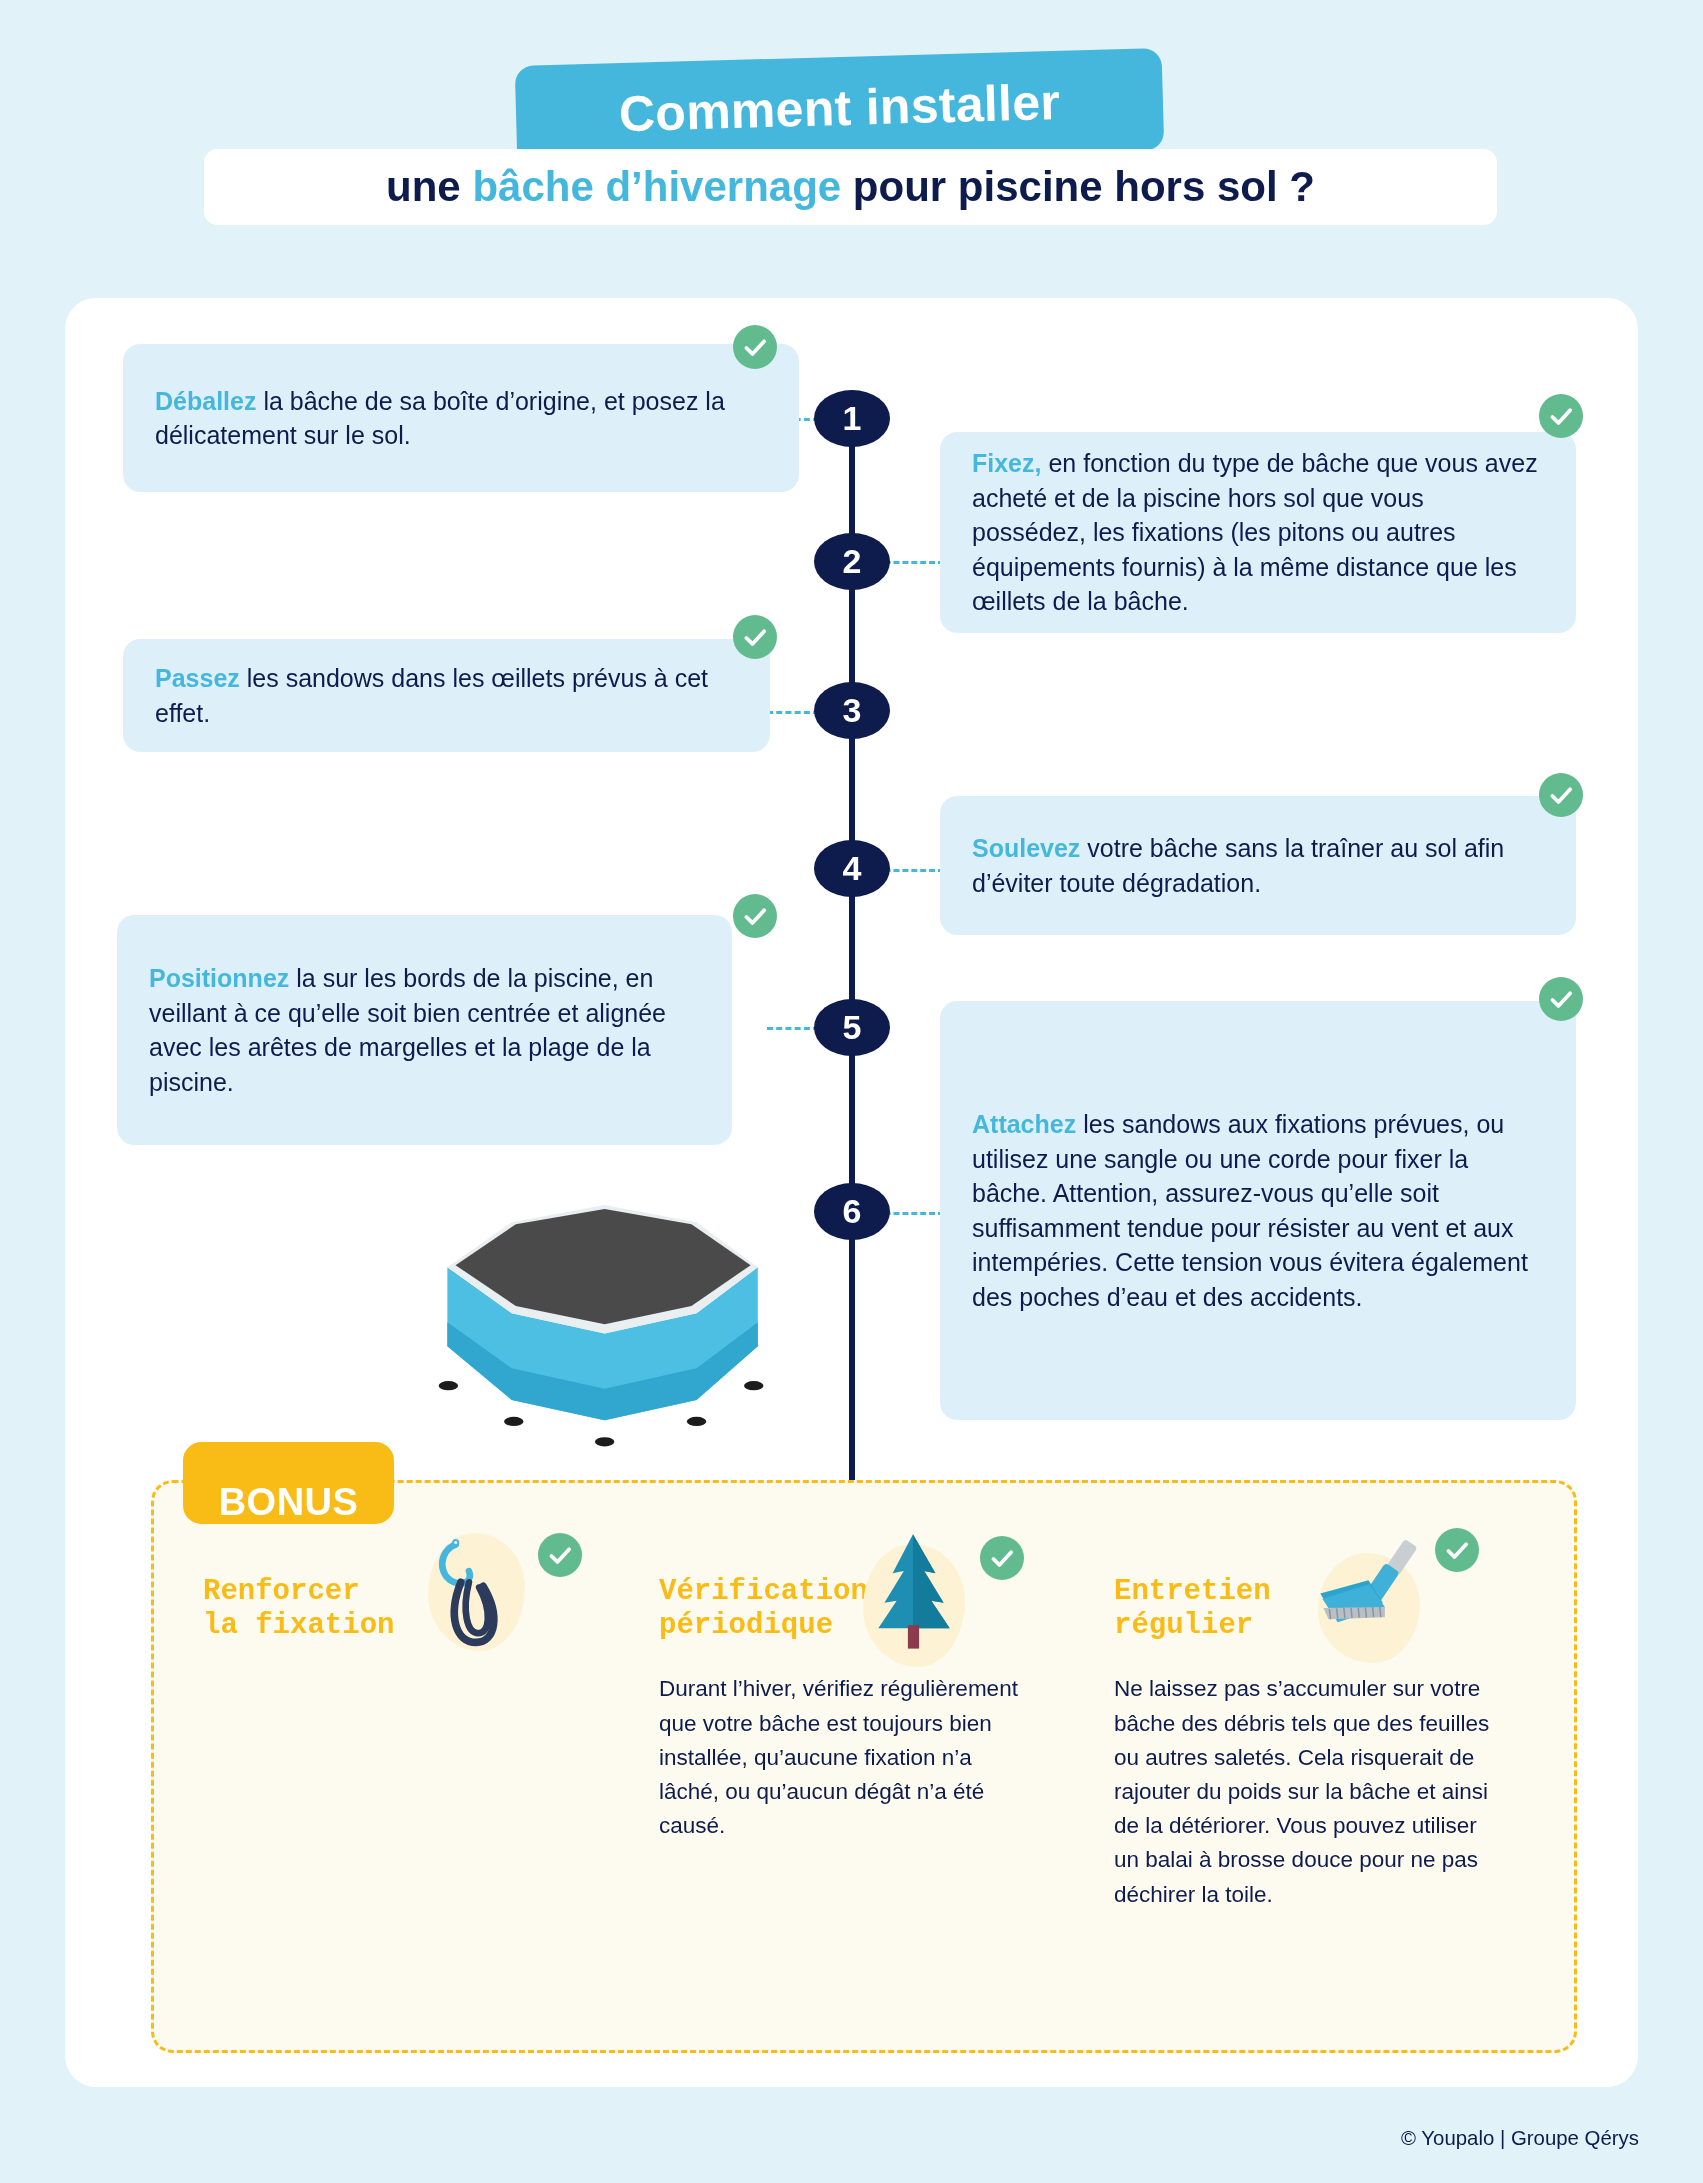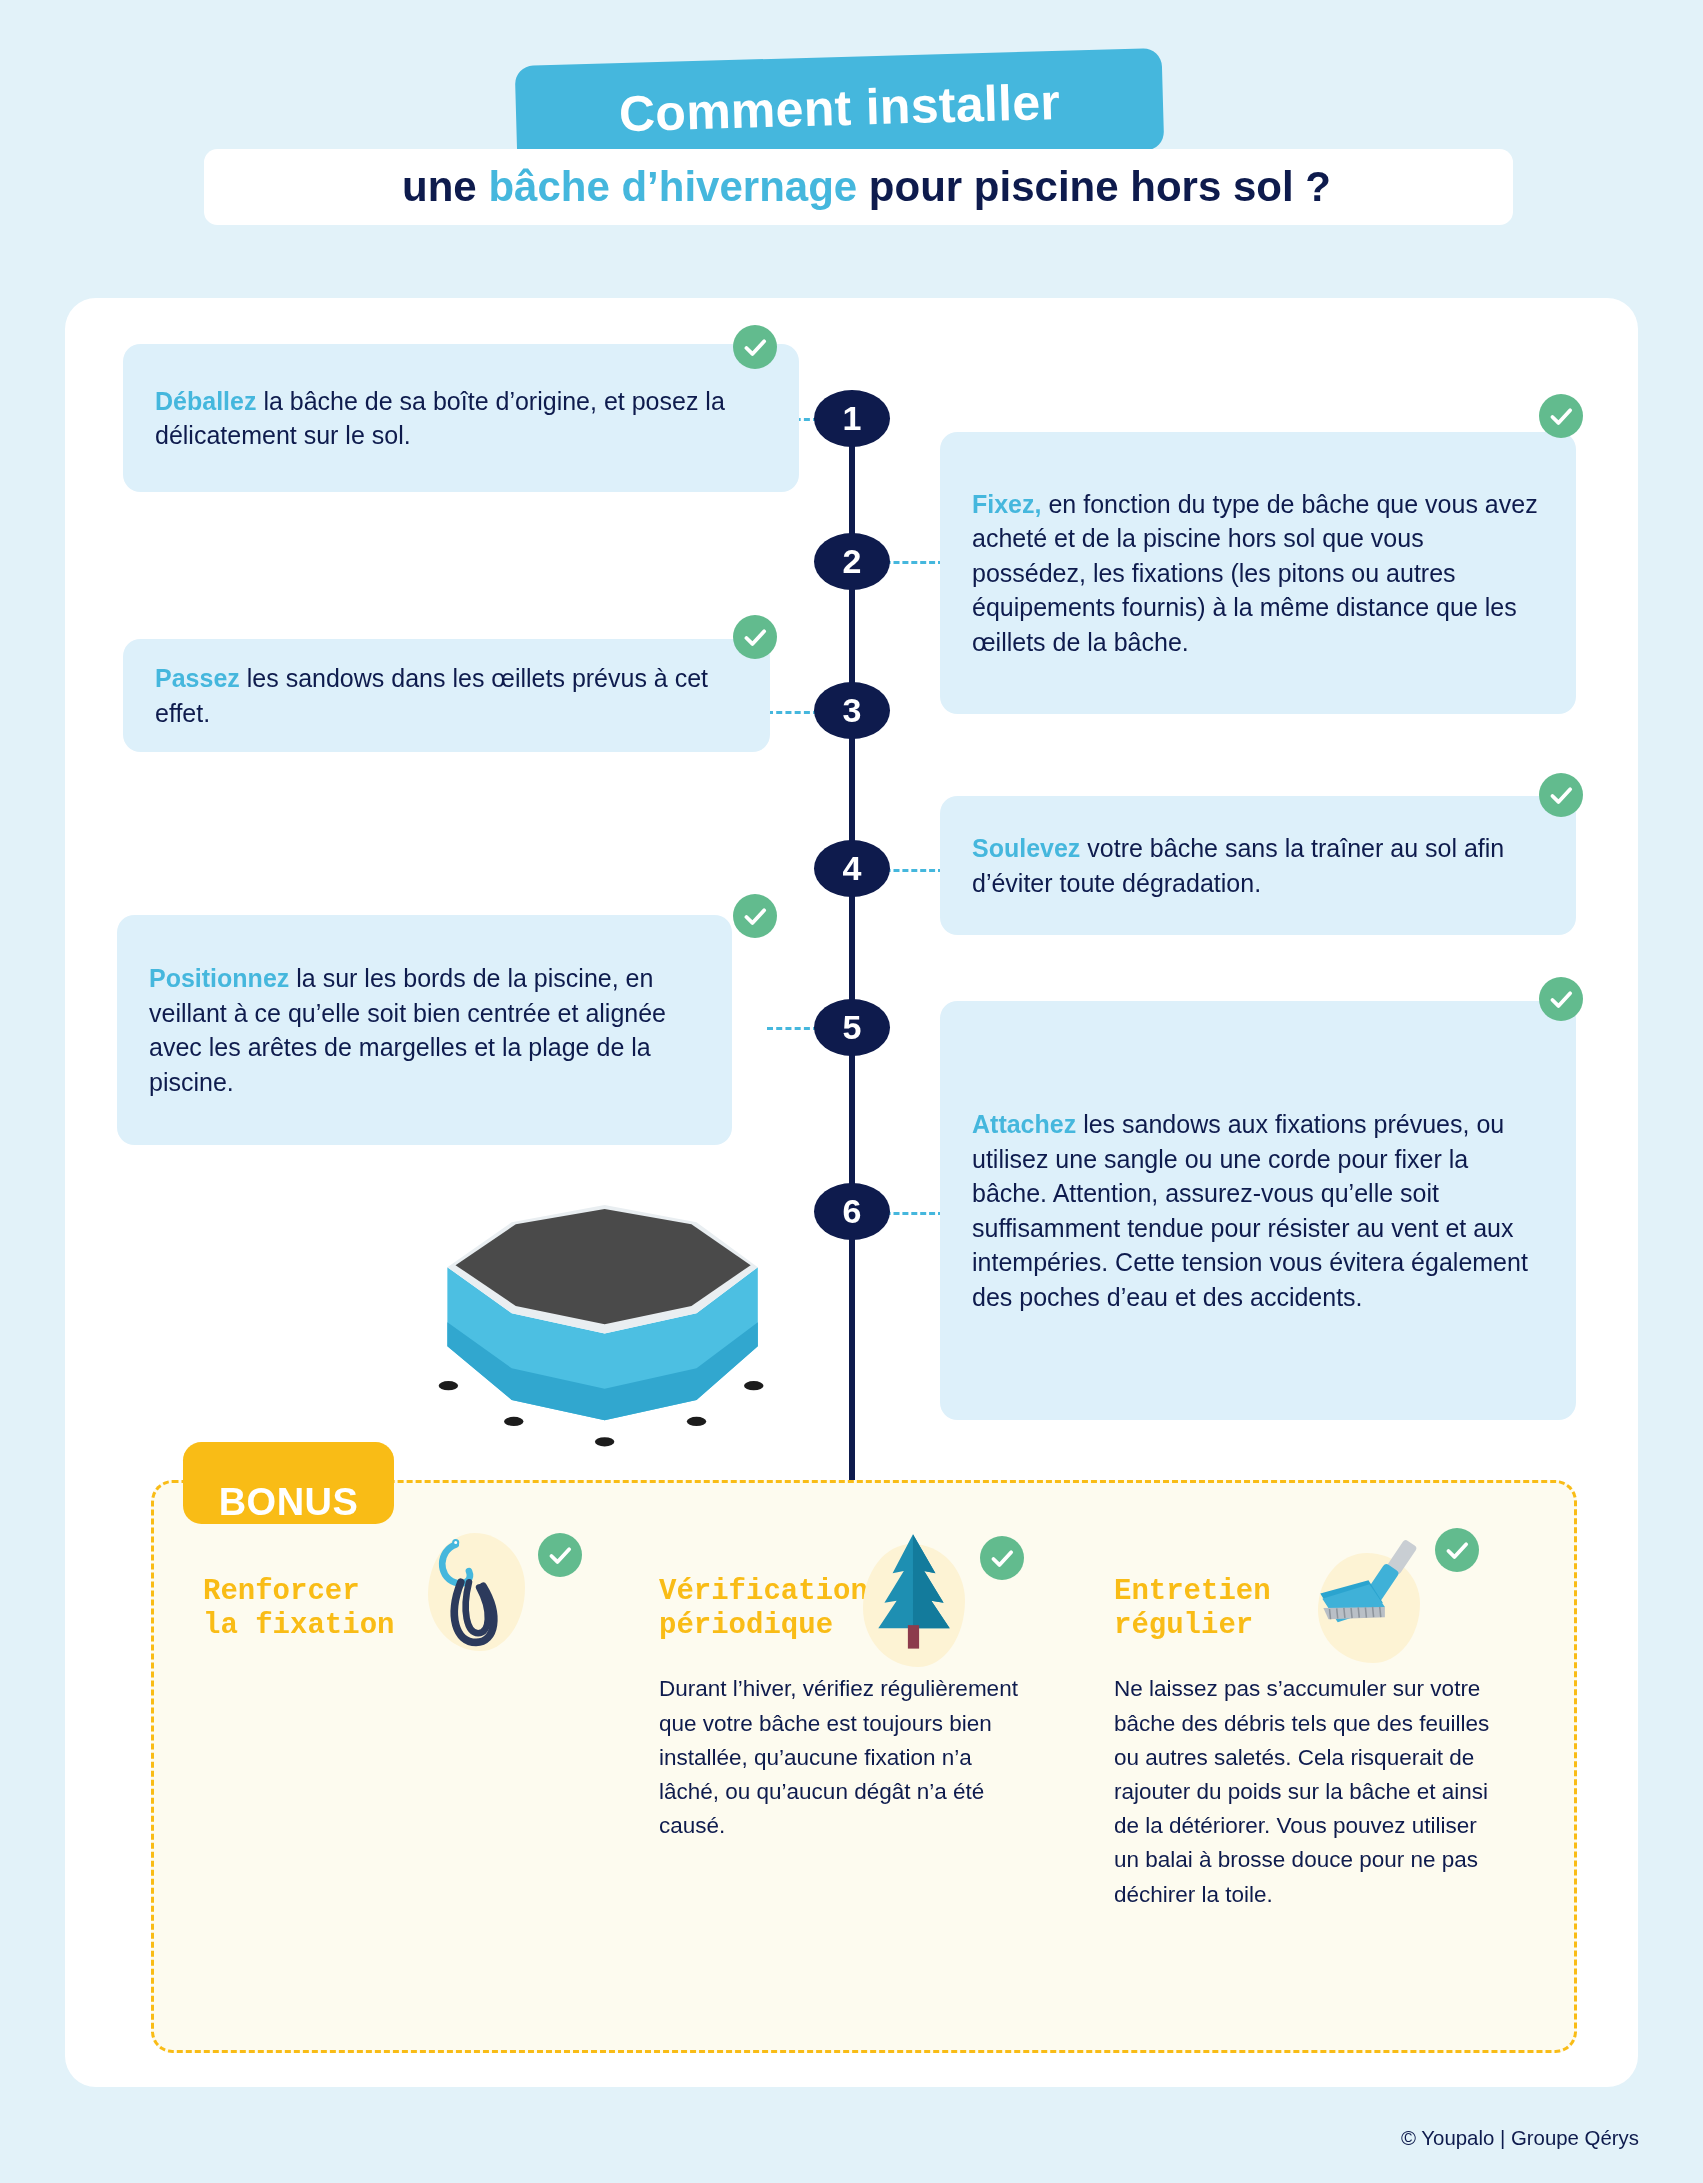--- a/index.html
+++ b/index.html
@@ -20,21 +20,21 @@
     display:flex;align-items:center;justify-content:center;
   }
   .title-badge span{
     color:#ffffff;font-size:50px;font-weight:bold;letter-spacing:0.3px;
     font-family:"Liberation Sans", sans-serif;
     white-space:nowrap;
   }
   .subtitle-bar{
     position:absolute;left:204px;top:149px;width:1293px;height:76px;
     background:#ffffff;border-radius:13.3px;
-    display:flex;align-items:center;justify-content:center;padding-left:16px;
+    display:flex;align-items:center;justify-content:center;
   }
   .subtitle-bar span{
     font-size:42px;font-weight:bold;color:#0e1b4d;white-space:nowrap;
   }
   .subtitle-bar .hl{color:#45b7dd;}
 
   
   .card{
     position:absolute;left:65px;top:298px;width:1573px;height:1789px;
     background:#ffffff;border-radius:31px;
@@ -154,21 +154,21 @@
 
 <div class="step-box" style="left:123px;top:344px;width:676px;height:148px;">
   <p><b>Déballez</b><span> la bâche de sa boîte d’origine, et posez la délicatement sur le sol.</span></p>
 </div>
 <div class="check" style="left:733px;top:325px;">
   <svg viewBox="0 0 24 24" fill="none" stroke="#ffffff" stroke-width="3.4" stroke-linecap="round" stroke-linejoin="round">
       <path d="M4 12.6 L9.4 18 L20 6.6"></path>
     </svg>
 </div>
 
-<div class="step-box" style="left:940px;top:432px;width:636px;height:282px;">
+<div class="step-box" style="left:940px;top:432px;width:636px;height:201px;">
   <p><b>Fixez,</b><span> en fonction du type de bâche que vous avez acheté et de la piscine hors sol que vous possédez, les fixations (les pitons ou autres équipements fournis) à la même distance que les œillets de la bâche.</span></p>
 </div>
 <div class="check" style="left:1539px;top:394px;">
   <svg viewBox="0 0 24 24" fill="none" stroke="#ffffff" stroke-width="3.4" stroke-linecap="round" stroke-linejoin="round">
       <path d="M4 12.6 L9.4 18 L20 6.6"></path>
     </svg>
 </div>
 
 <div class="step-box" style="left:123px;top:639px;width:647px;height:113px;">
   <p><b>Passez</b><span> les sandows dans les œillets prévus à cet effet.</span></p>

